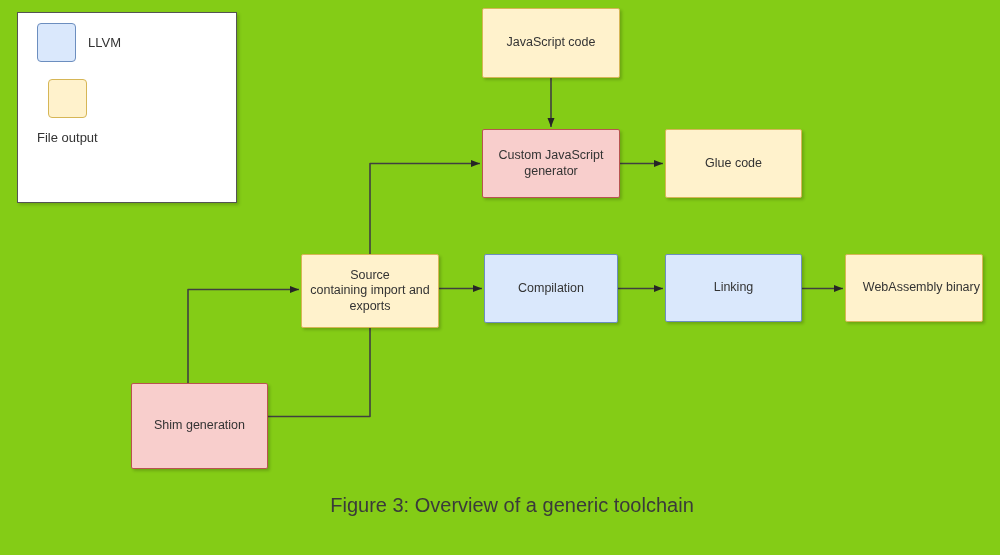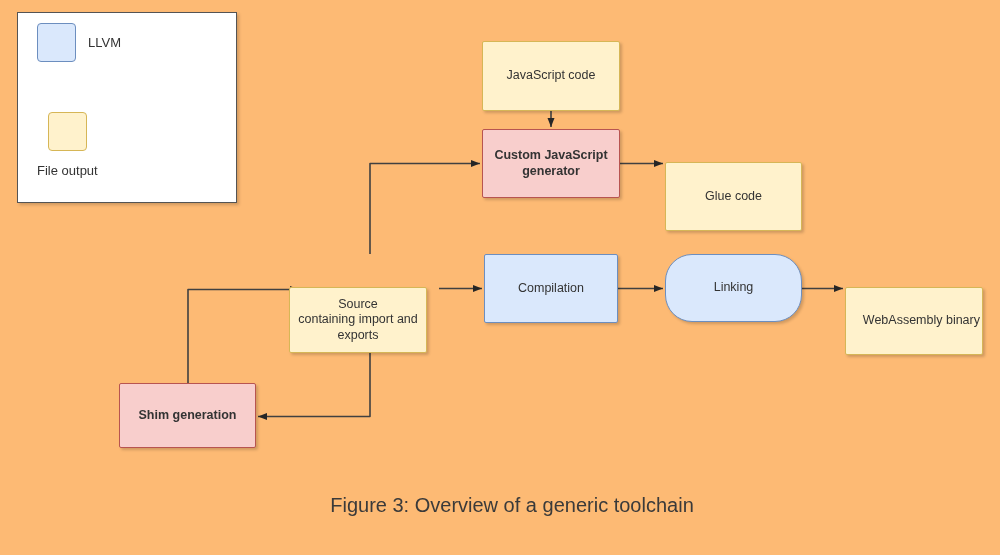--- a/index.html
+++ b/index.html
@@ -5,21 +5,21 @@
   * { margin: 0; padding: 0; box-sizing: border-box; }
   html, body { background: #ffffff; }
   body {
     font-family: "Liberation Sans", sans-serif;
     color: #333333;
   }
   .canvas {
     position: relative;
     width: 1000px;
     height: 555px;
-    background: #fdba74;
+    background: #84cc16;
     overflow: hidden;
   }
 
   
   .legend {
     position: absolute;
     left: 17px; top: 12px;
     width: 220px; height: 191px;
     background: #ffffff;
     border: 1.5px solid #545454;
@@ -53,31 +53,31 @@
     font-size: 12.5px;
     line-height: 1.25;
     color: #333333;
     border-radius: 2px;
     box-shadow: 2px 2px 3px rgba(0,0,0,0.18);
     padding: 2px;
   }
   .node .node-label { white-space: pre-line; }
 
   .fill-llvm      { background: #dae8fc; border: 1.5px solid #6c8ebf; }
-  .fill-file      { background: #fff2cc; border: 1.5px solid #d6b656; margin-top: 33px; }
-  .fill-toolchain { background: #f8cecc; border: 1.5px solid #b85450; font-weight: bold; }
+  .fill-file      { background: #fff2cc; border: 1.5px solid #d6b656; }
+  .fill-toolchain { background: #f8cecc; border: 1.5px solid #b85450; }
 
   #node-javascript-code    { left: 482px; top: 8px;   width: 138px; height: 70px; }
   #node-custom-js-gen      { left: 482px; top: 129px; width: 138px; height: 69px; }
   #node-glue-code          { left: 665px; top: 129px; width: 137px; height: 69px; }
-  #node-source             { left: 289px; top: 254px; width: 138px; height: 66px; }
+  #node-source             { left: 301px; top: 254px; width: 138px; height: 74px; }
   #node-compilation        { left: 484px; top: 254px; width: 134px; height: 69px; }
-  #node-linking            { left: 665px; top: 254px; width: 137px; height: 68px; border-radius: 27px; }
+  #node-linking            { left: 665px; top: 254px; width: 137px; height: 68px; }
   #node-webassembly-binary { left: 845px; top: 254px; width: 138px; height: 68px; justify-content: flex-end; }
-  #node-shim-generation    { left: 119px; top: 383px; width: 137px; height: 65px; }
+  #node-shim-generation    { left: 131px; top: 383px; width: 137px; height: 86px; }
 
   
   .edges-layer {
     position: absolute;
     left: 0; top: 0;
     width: 1000px; height: 555px;
     pointer-events: none;
   }
   .edge {
     fill: none;

